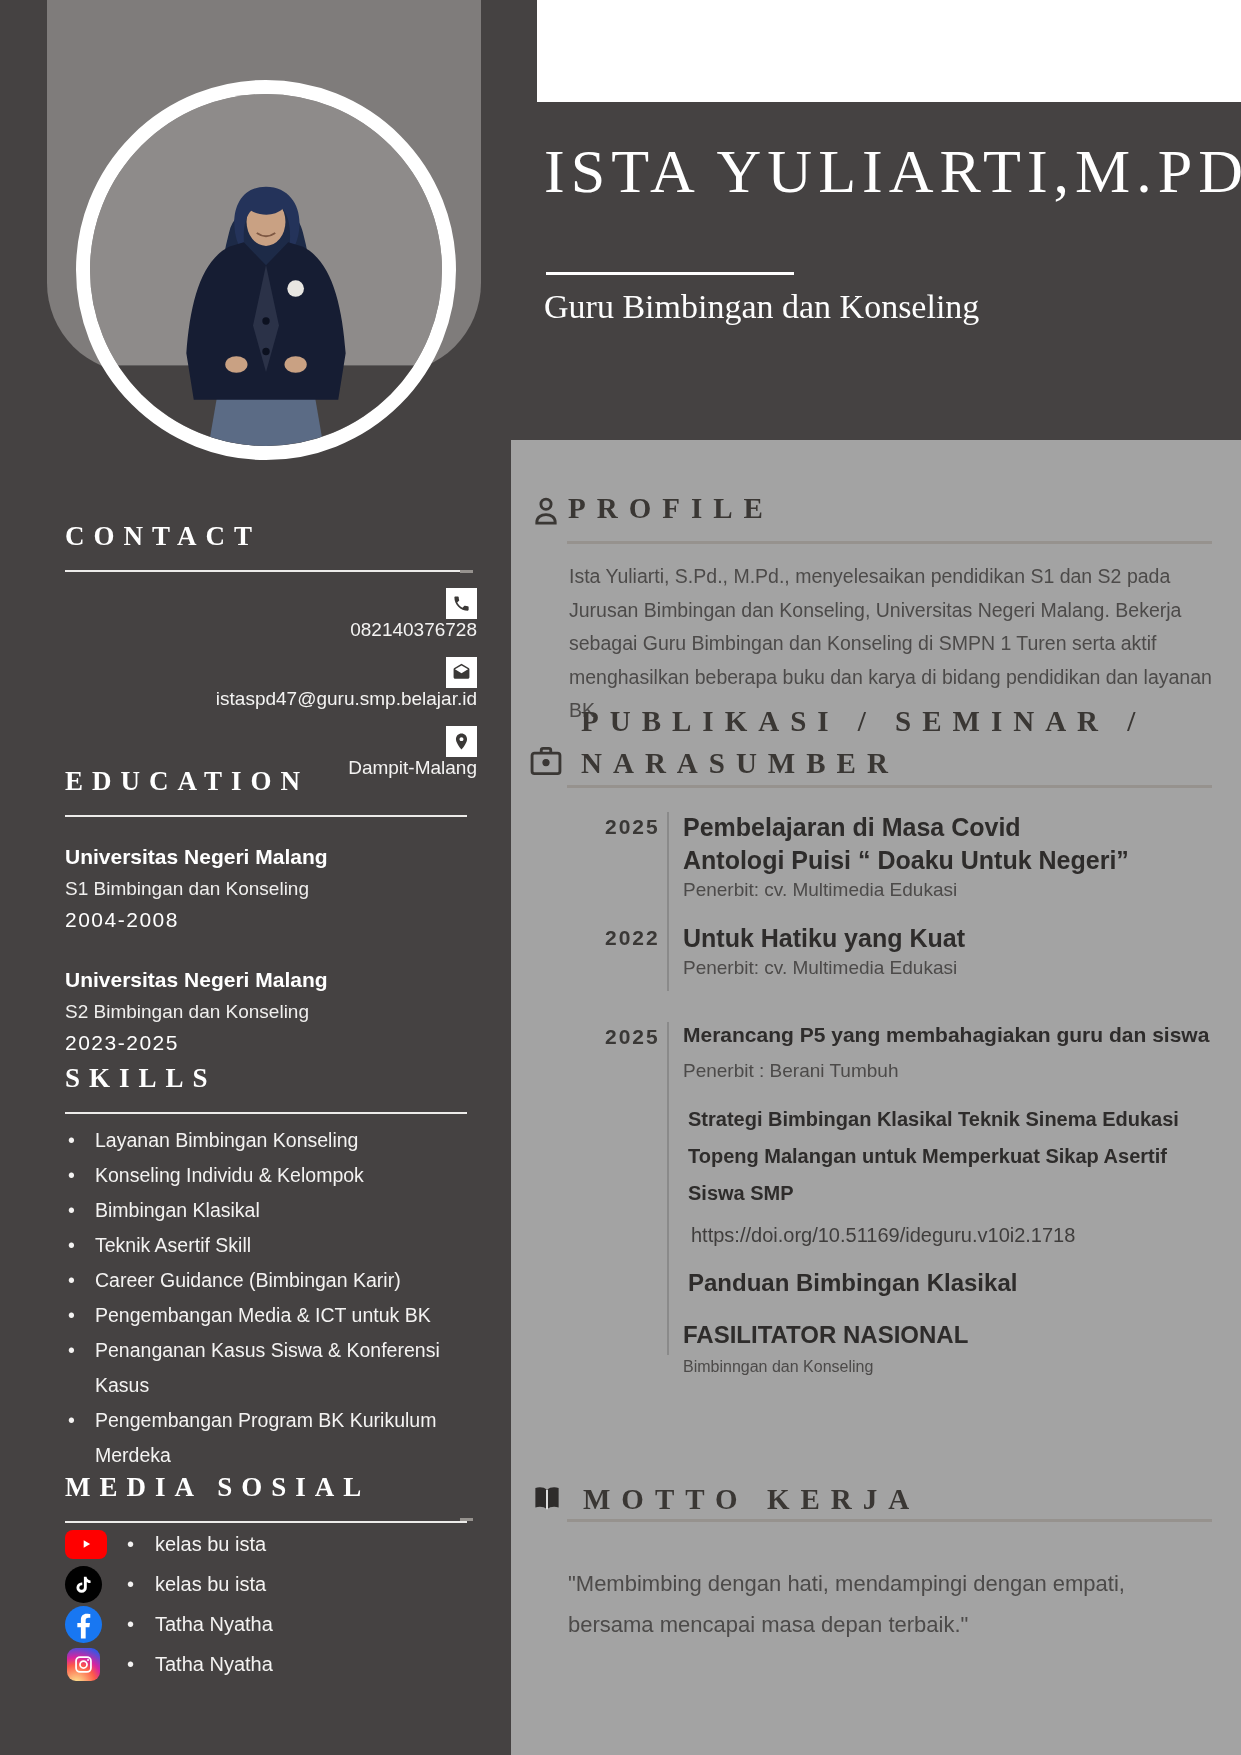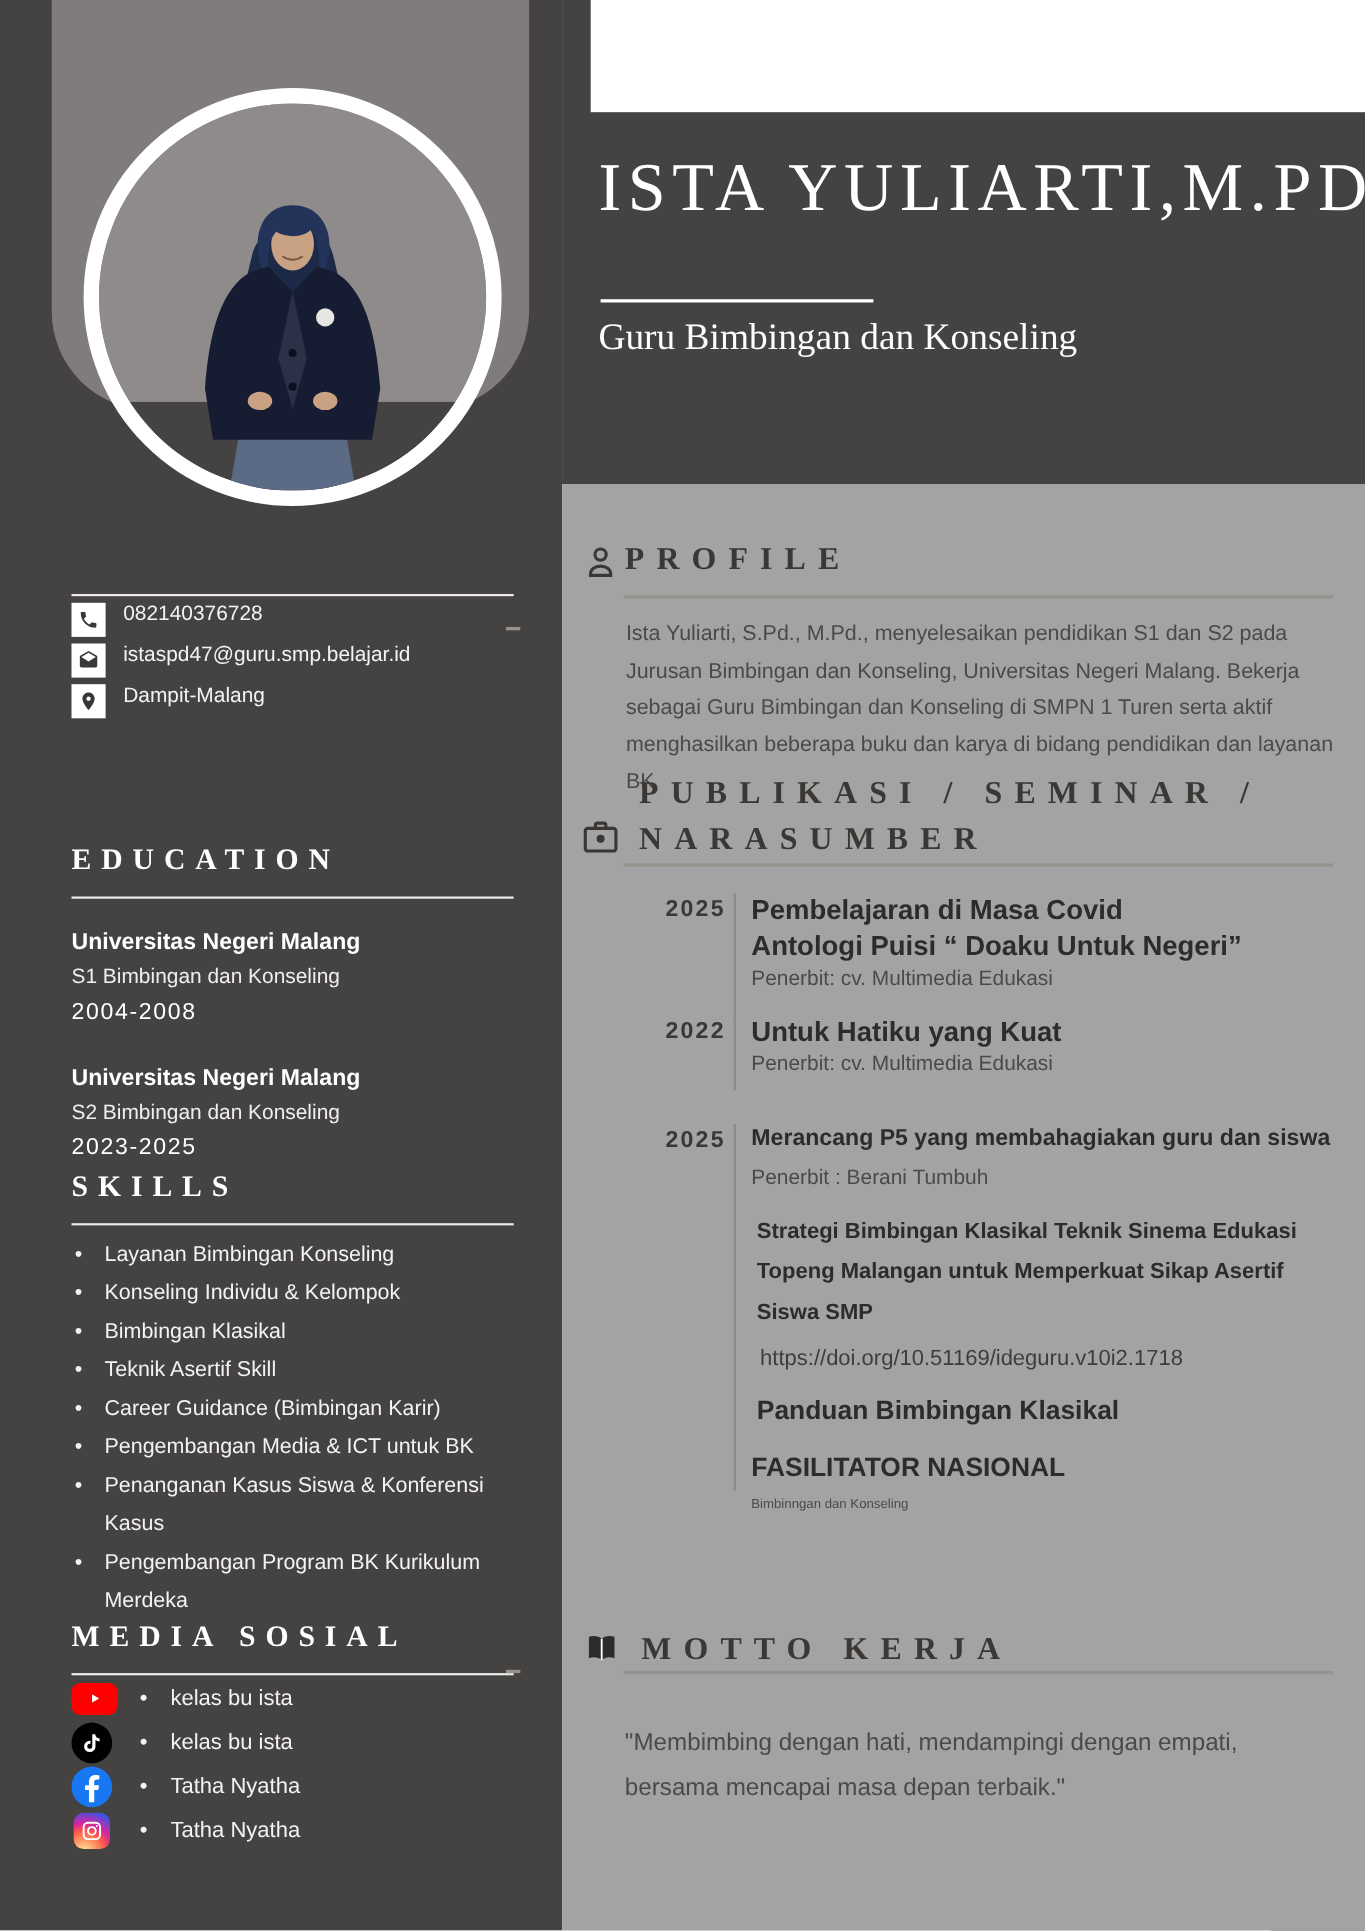--- a/index.html
+++ b/index.html
@@ -15,21 +15,21 @@
   .photo-circle {
     position:absolute; left:76px; top:80px; width:380px; height:380px;
     border-radius:50%; border:14px solid #ffffff; overflow:hidden; background:#8e8b8a;
   }
   .photo-circle svg { display:block; width:100%; height:100%; }
   .side-section { position:absolute; left:65px; width:412px; }
   .sec-contact { top:521px; } .sec-education { top:766px; }
   .sec-skills { top:1063px; } .sec-social { top:1472px; }
   .side-heading { font-family:"Liberation Serif", serif; font-weight:700; font-size:27px; line-height:30px; letter-spacing:9px; color:#ffffff; white-space:nowrap; }
   .side-rule { height:2px; background:#edecea; margin-top:19px; width:402px; }
-  .contact-row { display:flex; align-items:flex-start; margin-top:6px; }
+  .contact-row { display:flex; align-items:flex-end; margin-top:16px;flex-direction:column; }
   .contact-row:first-of-type { margin-top:16px; }
   .cicon { width:31px; height:31px; background:#ffffff; display:flex; align-items:center; justify-content:center; flex:none; }
   .cicon svg { width:19px; height:19px; }
   .cval { margin-left:16px; color:#f4f3f2; font-size:19px; }
   .edu-entry { margin-top:28px; }
   .edu-entry + .edu-entry { margin-top:36px; }
   .edu-school { color:#ffffff; font-size:21px; font-weight:700; }
   .edu-program { color:#f0efee; font-size:19px; margin-top:9px; }
   .edu-years { color:#ffffff; font-size:21px; font-weight:400; letter-spacing:1.5px; margin-top:8px; }
   .skills-list { list-style:none; margin-top:9px; width:410px; }
@@ -78,21 +78,21 @@
   .pub-body { padding-left:14px; width:545px; }
   .pub-title { font-weight:700; font-size:25px; line-height:30px; color:#2e2c2b; }
   .pub-sub { font-size:19px; line-height:27px; color:#4c4a49; margin-top:1px; }
   .pub-title + .pub-title, .pub-sub + .pub-title { margin-top:3px; }
   .pg-3 .pub-title.small { font-size:21px; line-height:26px; }
   .pg-3 .pub-sub { margin-top:9px; }
   .strategi { font-weight:700; font-size:20px; line-height:37px; color:#2e2c2b; margin-top:17px; padding-left:5px; width:520px; }
   .doi { font-size:20px; line-height:30px; color:#3f3d3c; margin-top:8px; padding-left:8px; }
   .panduan { font-weight:700; font-size:24px; line-height:30px; color:#2e2c2b; margin-top:18px; padding-left:5px; }
   .fasilitator { font-weight:700; font-size:24px; line-height:30px; color:#2e2c2b; margin-top:22px; }
-  .fasil-sub { font-size:12px; line-height:28px; color:#4c4a49; margin-top:3px; }
+  .fasil-sub { font-size:16px; line-height:28px; color:#4c4a49; margin-top:3px; }
   .icon-book { left:18px; top:1483px; width:36px; height:31px; }
   .motto-head { position:absolute; left:72px; top:1479px; }
   .rule-motto { top:1519px; }
   .motto-quote { position:absolute; left:57px; top:1563px; width:600px; font-size:22px; line-height:41px; color:#4c4a49; }
 </style>
 </head>
 <body>
 
 <div class="page">
 
@@ -117,20 +117,21 @@
         <circle cx="222" cy="210" r="9" fill="#e8e6e2"></circle>
         <circle cx="190" cy="245" r="4" fill="#0c1120"></circle>
         <circle cx="190" cy="278" r="4" fill="#0c1120"></circle>
 
         <ellipse cx="158" cy="292" rx="12" ry="9" fill="#c9a183"></ellipse>
         <ellipse cx="222" cy="292" rx="12" ry="9" fill="#c9a183"></ellipse>
       </svg>
     </div>
 
     <section class="side-section sec-contact">
+      <div class="side-heading">CONTACT</div>
       <div class="side-rule"></div>
       <div class="contact-row">
         <span class="cicon">
           <svg viewBox="0 0 24 24" fill="#3a3836">
               <path d="M6.62 10.79c1.44 2.83 3.76 5.14 6.59 6.59l2.2-2.2c.27-.27.67-.36 1.02-.24 1.12.37 2.33.57 3.57.57.55 0 1 .45 1 1V20c0 .55-.45 1-1 1-9.39 0-17-7.61-17-17 0-.55.45-1 1-1h3.5c.55 0 1 .45 1 1 0 1.25.2 2.45.57 3.57.11.35.03.74-.25 1.02l-2.2 2.2z"></path>
             </svg>
         </span>
         <span class="cval">082140376728</span>
       </div>
       <div class="contact-row">

